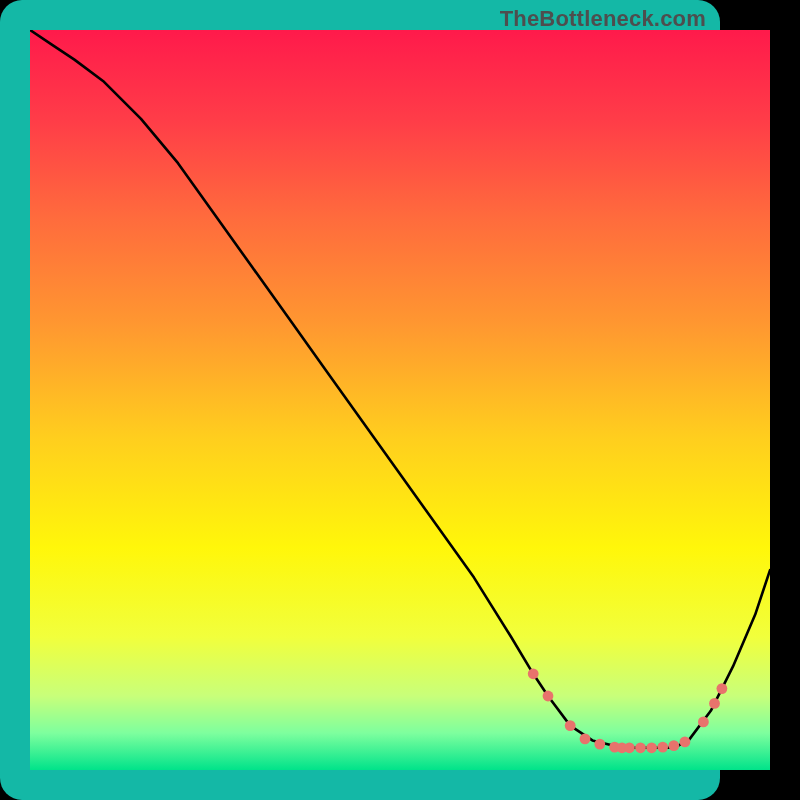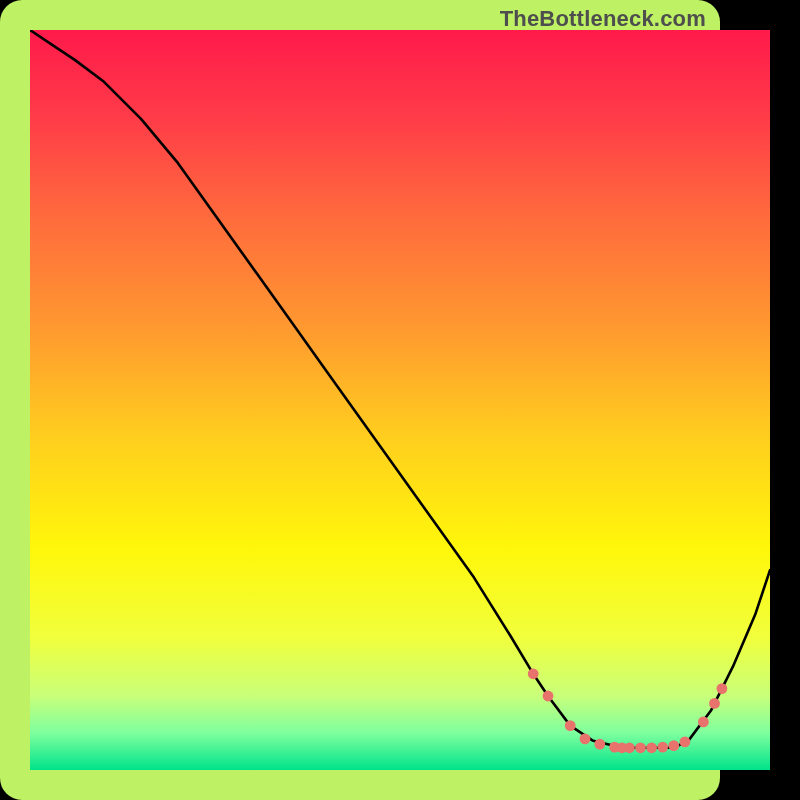--- a/index.html
+++ b/index.html
@@ -1,21 +1,21 @@
 <!DOCTYPE html>
 <html><head>
 <meta charset="utf-8">
 <style>
   * { margin: 0; padding: 0; box-sizing: border-box; }
   html, body { width: 800px; height: 800px; background: #000; overflow: hidden; }
   .container {
     position: relative;
     width: 720px;
     height: 800px;
-    background: #bef264;
+    background: #14b8a6;
     border-radius: 22px;
   }
   .attribution {
     position: absolute;
     top: 6px;
     right: 14px;
     font-family: Arial, Helvetica, sans-serif;
     font-size: 22px;
     font-weight: 600;
     color: #4e4e4e;

